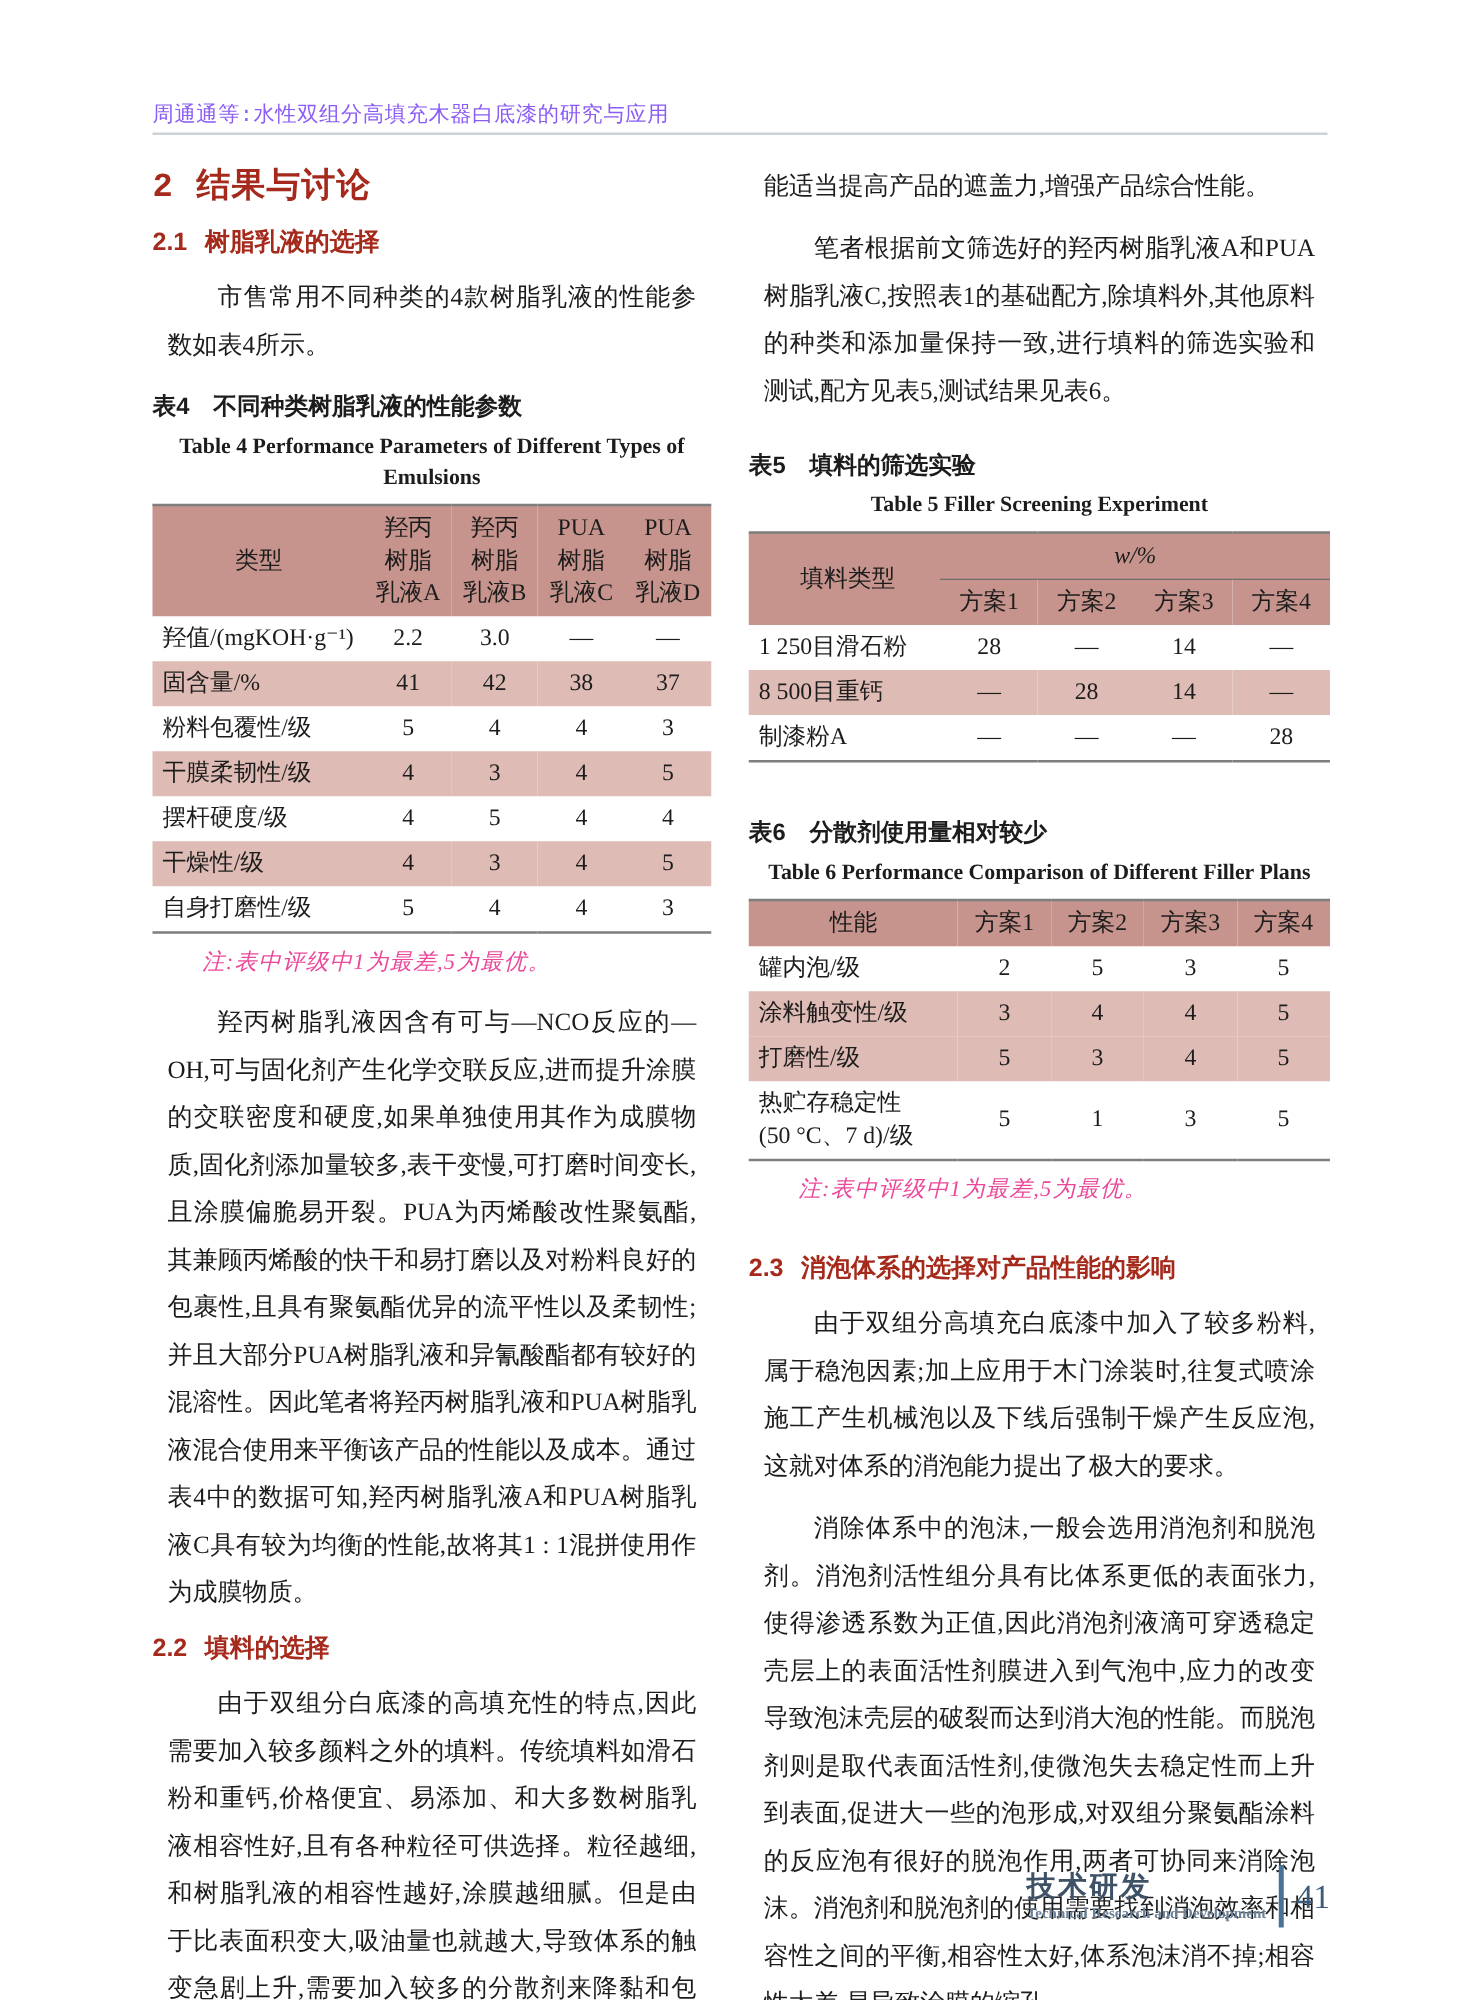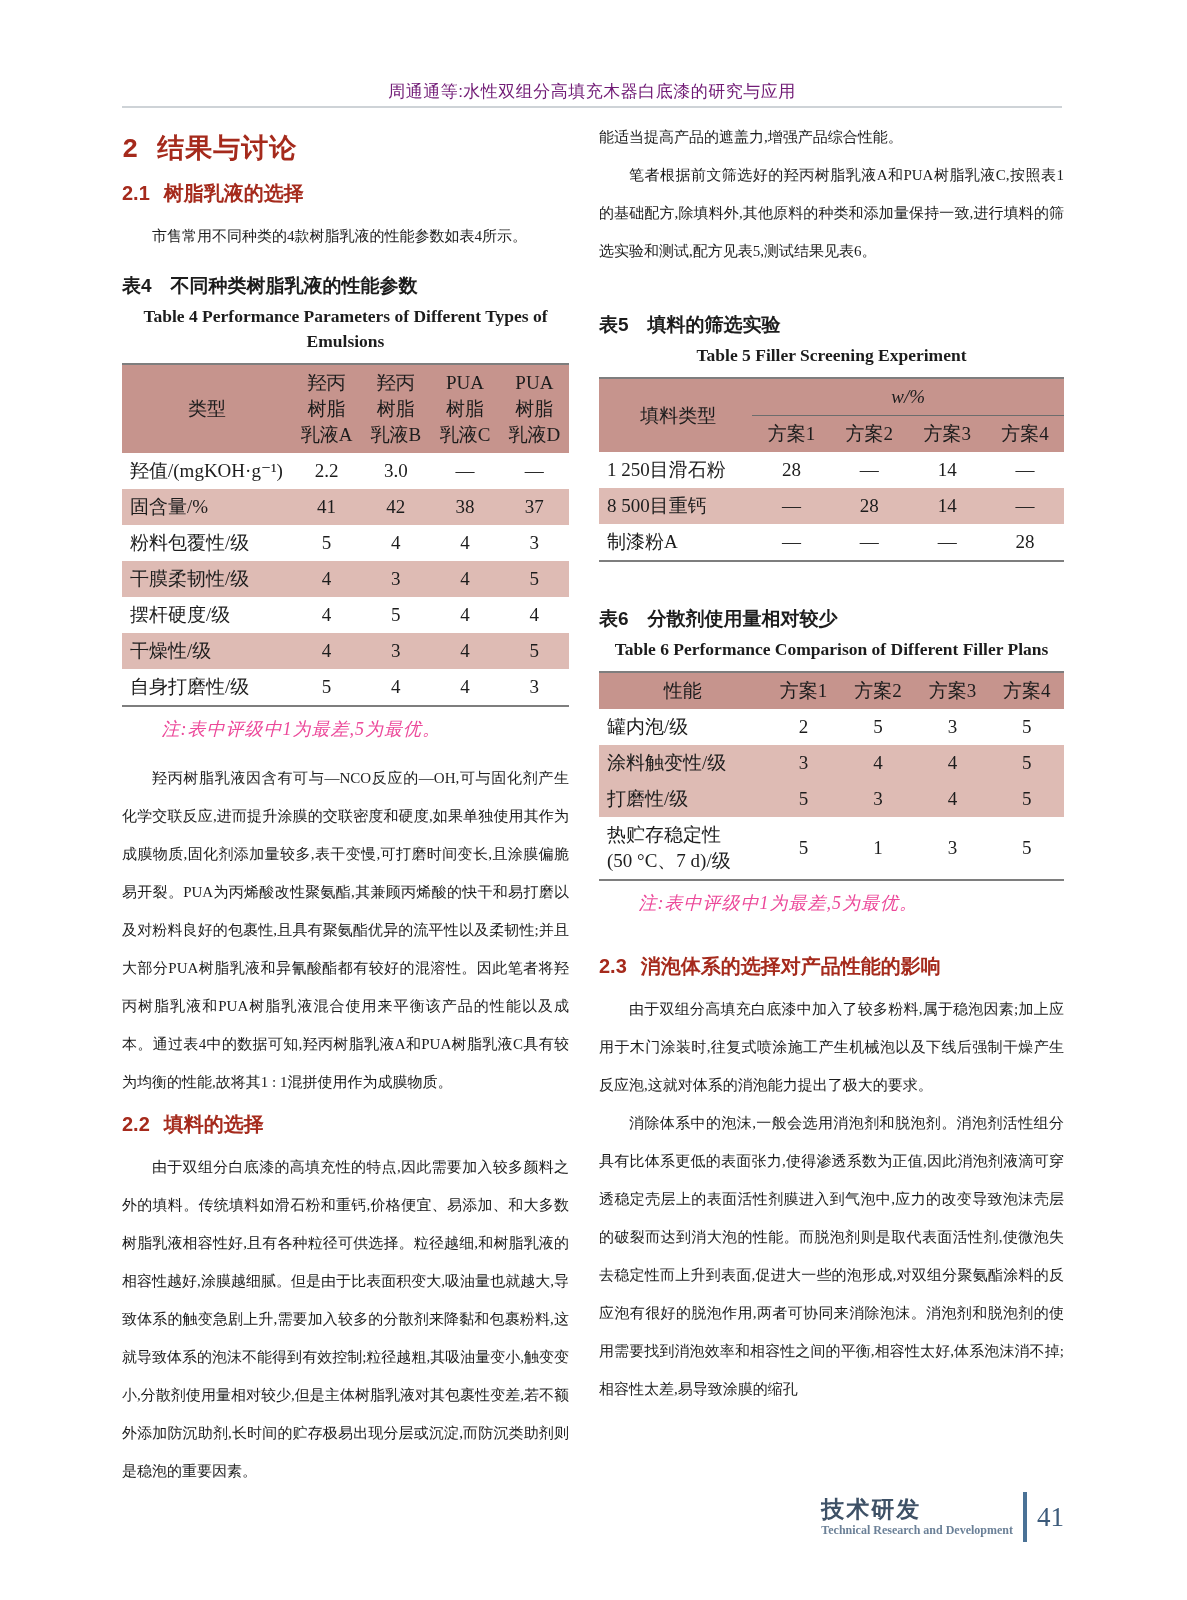--- a/index.html
+++ b/index.html
@@ -2,23 +2,23 @@
 <html><head>
 <meta charset="utf-8">
 <style>
   html,body{margin:0;padding:0;}
   body{
     width:1187px;height:1600px;position:relative;background:#ffffff;
     font-family:"Liberation Serif","DejaVu Serif",serif;color:#1c1c1c;
     overflow:hidden;
   }
   .running-head{
-    position:absolute;top:80px;left:122px;width:940px;text-align:center;
-    font-family:Liberation Sans, sans-serif;
-    font-size:17px;color:#701a75;letter-spacing:0.5px;
+    position:absolute;top:80px;left:122px;width:940px;text-align:left;
+    font-family:Liberation Mono, monospace;
+    font-size:17px;color:#8b5cf6;letter-spacing:0.5px;
   }
   .head-rule{
     position:absolute;top:106px;left:122px;width:940px;height:0;
     border-top:2px solid #ced3d7;
   }
   .columns{
     position:absolute;top:118px;left:122px;width:942px;
     display:flex;gap:30px;align-items:flex-start;
   }
   .col-left{width:447px;}
@@ -31,35 +31,35 @@
   }
   h2.sec .sec-num{margin-right:18px;}
   h3.sec{
     font-family:"Liberation Sans","DejaVu Sans",sans-serif;
     color:#a52a1c;font-size:20px;font-weight:bold;
     margin:10px 0 10px 0;
   }
   h3.sec .sec-num{margin-right:14px;}
 
   p.body{
-    font-size:15px;line-height:38px;text-align:justify;
-    margin:0;text-indent:2em;
+    font-size:20px;line-height:38px;text-align:justify;
+    margin:12px;text-indent:2em;
   }
   p.noindent{text-indent:0;}
 
   .tbl-caption-cn{
     text-align:left;font-family:"Liberation Sans","DejaVu Sans",sans-serif;
     font-weight:bold;font-size:19px;line-height:26px;margin:0 0 5px 0;
   }
   .tbl-caption-en{
     text-align:center;font-family:"Liberation Serif","DejaVu Serif",serif;
     font-weight:bold;font-size:17.5px;line-height:25px;margin:0 0 9px 0;
   }
   .mt-tbl4{margin-top:18px;}
-  .mt-tbl5{margin-top:42px;}
+  .mt-tbl5{margin-top:28px;}
   .mt-tbl6{margin-top:44px;}
 
   table.data{
     width:100%;border-collapse:collapse;
     border-top:2px solid #7e7e7e;border-bottom:2px solid #7e7e7e;
     font-size:19px;
   }
   table.data th,table.data td{
     font-weight:normal;text-align:center;vertical-align:middle;
     padding:5px 3px;line-height:26px;

